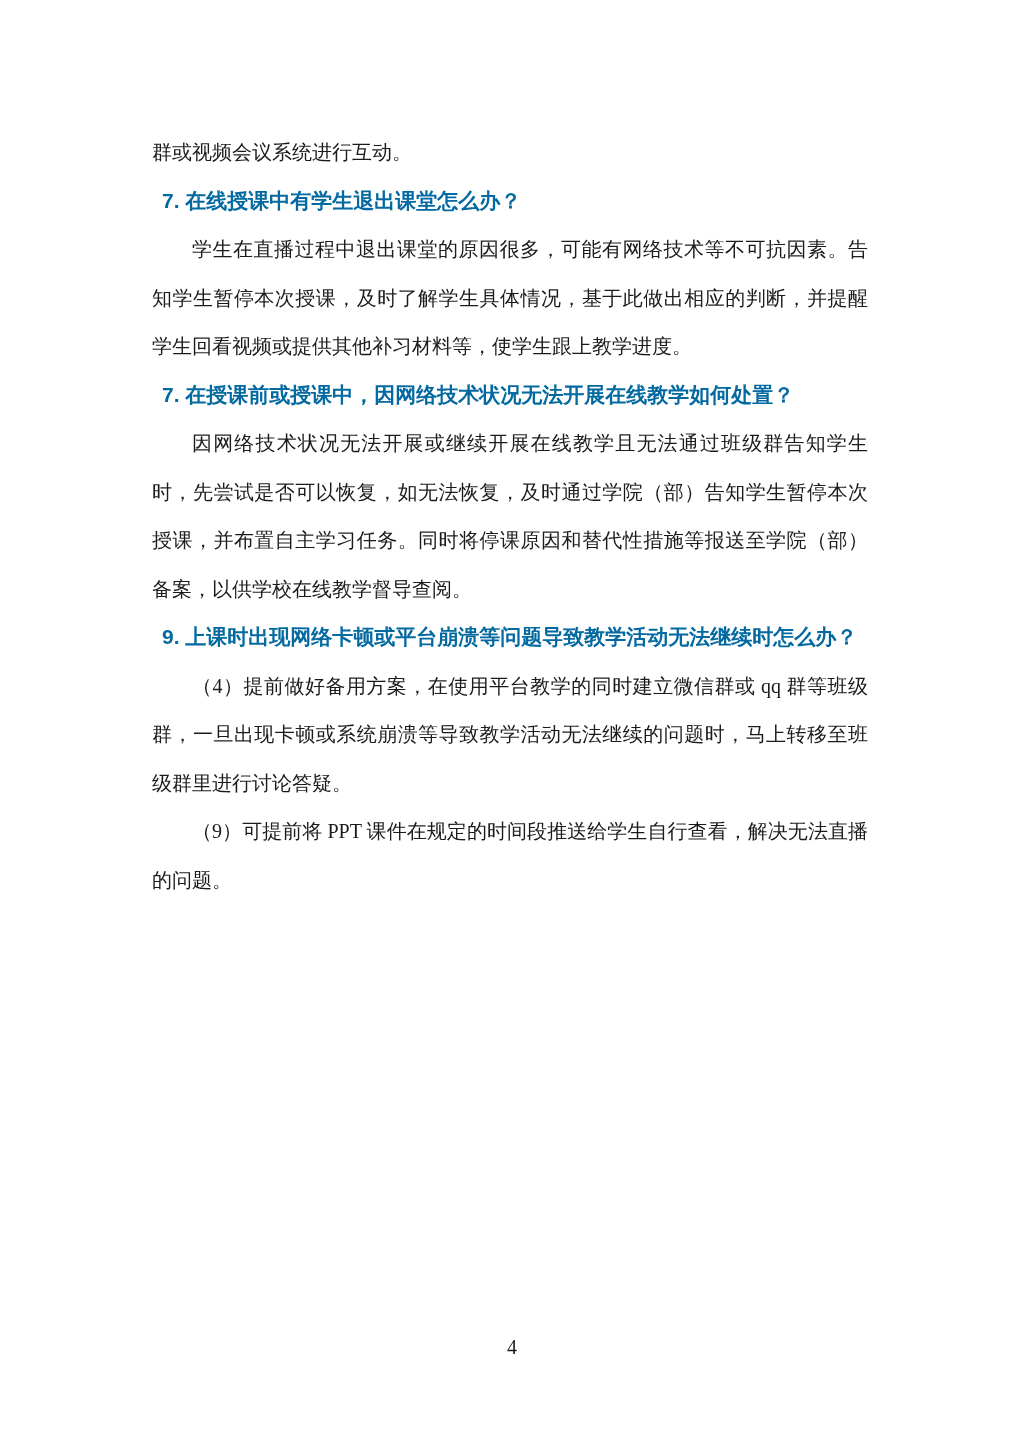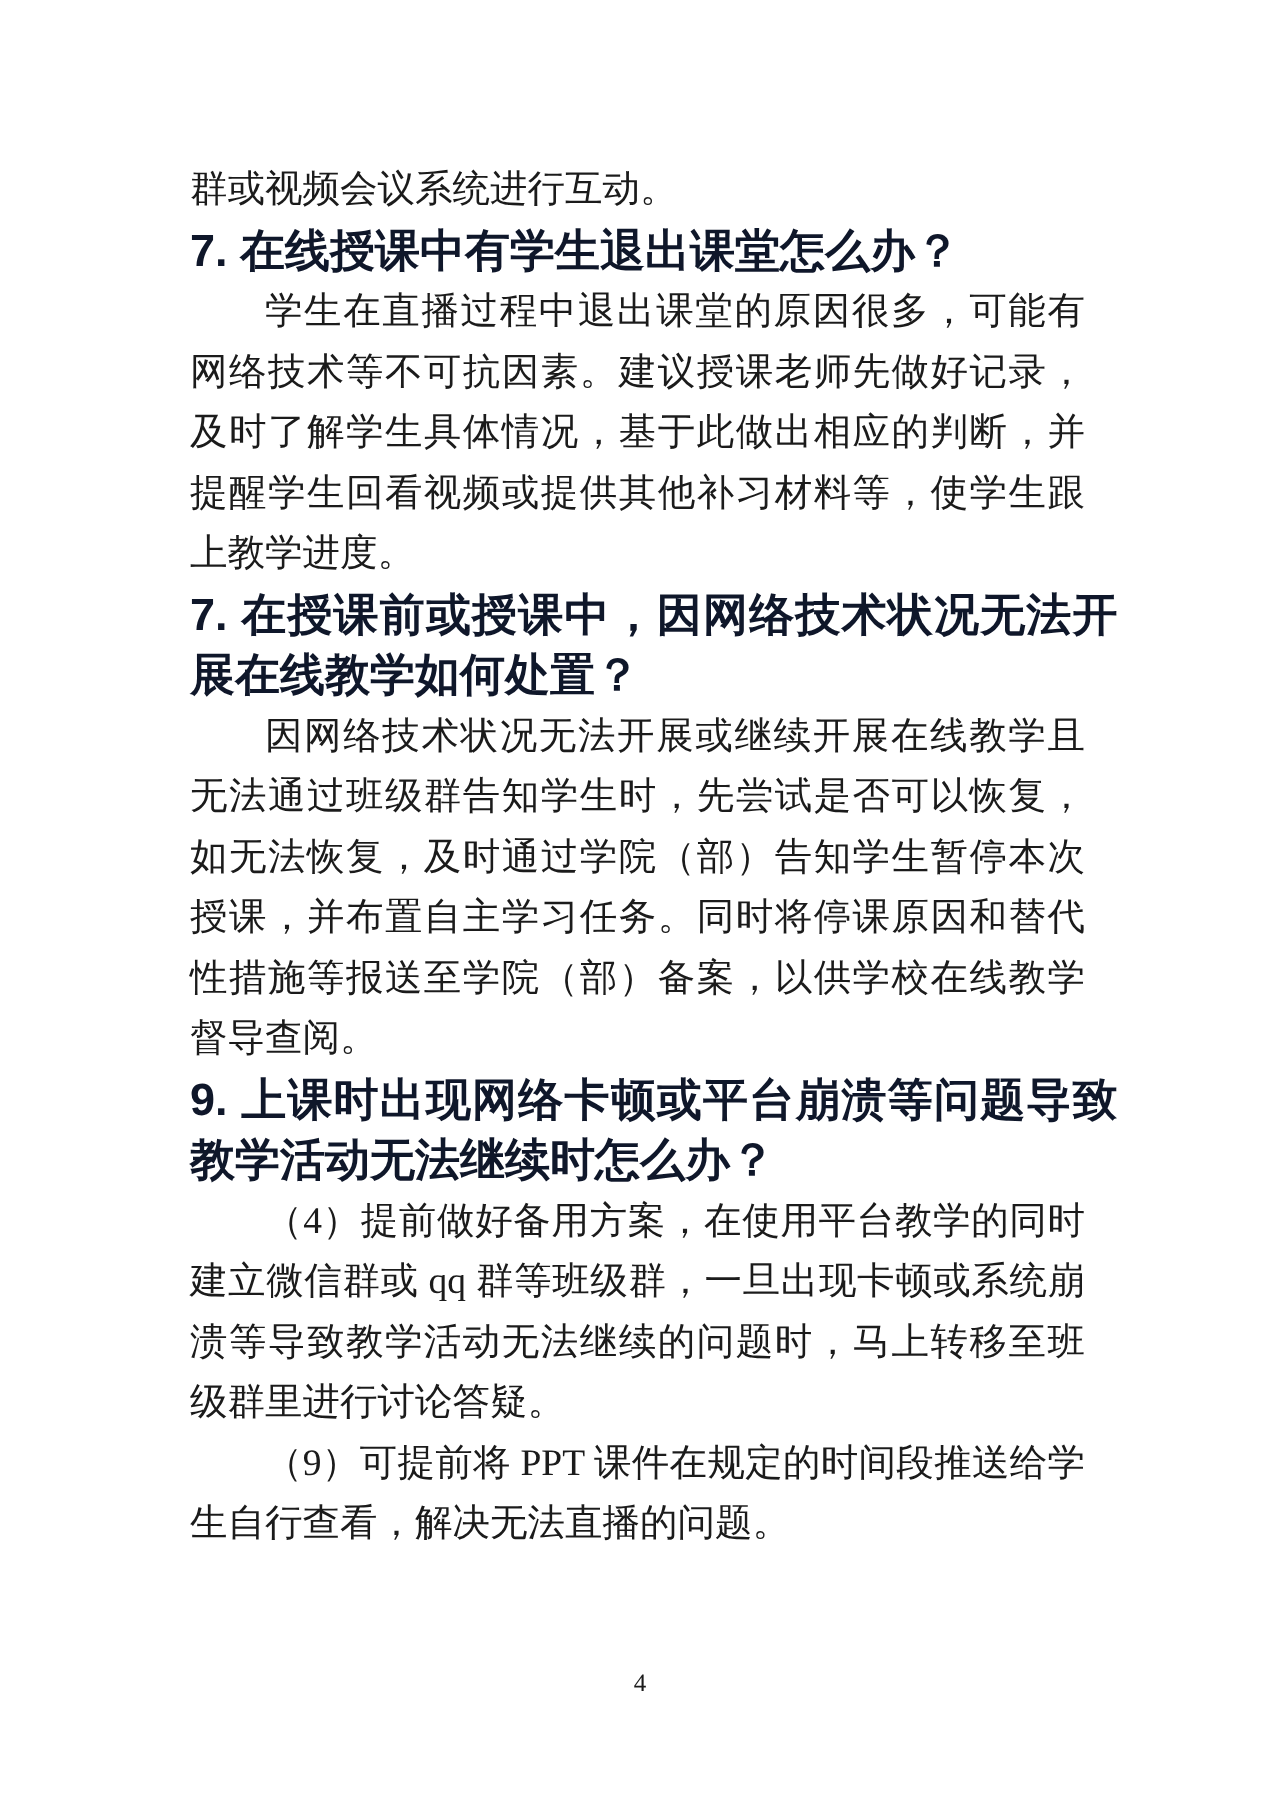--- a/index.html
+++ b/index.html
@@ -16,60 +16,60 @@
     overflow: hidden;
   }
   .text-column {
     position: absolute;
     left: 152px;
     top: 128px;
     width: 716px;
   }
   .body-para {
     font-family: "Liberation Serif", "DejaVu Serif", serif;
-    font-size: 30px;
+    font-size: 20px;
     line-height: 48.5px;
     color: #1b1b1b;
     text-align: justify;
     text-indent: 2em;
     margin: 0;
     word-break: normal;
     overflow-wrap: break-word;
   }
   .body-para.continuation {
     text-indent: 0;
   }
   .heading {
     font-family: "Liberation Sans", "DejaVu Sans", sans-serif;
     font-weight: 700;
-    font-size: 36px;
+    font-size: 21px;
     line-height: 48.5px;
-    color: #0f172a;
+    color: #0369a1;
     text-align: justify;
-    margin: 0 -26px 0 0; 
+    margin: 0 -26px 0 10px; 
   }
   .page-number {
     position: absolute;
     left: 0;
     right: 0;
     top: 1336px;
     text-align: center;
     font-family: "Liberation Serif", "DejaVu Serif", serif;
     font-size: 20px;
     color: #1b1b1b;
   }
 </style>
 </head>
 <body>
 
 <div class="page">
   <div class="text-column">
     <p class="body-para continuation">群或视频会议系统进行互动。</p>
     <h2 class="heading">7. 在线授课中有学生退出课堂怎么办？</h2>
-    <p class="body-para">学生在直播过程中退出课堂的原因很多，可能有网络技术等不可抗因素。建议授课老师先做好记录，及时了解学生具体情况，基于此做出相应的判断，并提醒学生回看视频或提供其他补习材料等，使学生跟上教学进度。</p>
+    <p class="body-para">学生在直播过程中退出课堂的原因很多，可能有网络技术等不可抗因素。告知学生暂停本次授课，及时了解学生具体情况，基于此做出相应的判断，并提醒学生回看视频或提供其他补习材料等，使学生跟上教学进度。</p>
     <h2 class="heading">7. 在授课前或授课中，因网络技术状况无法开展在线教学如何处置？</h2>
     <p class="body-para">因网络技术状况无法开展或继续开展在线教学且无法通过班级群告知学生时，先尝试是否可以恢复，如无法恢复，及时通过学院（部）告知学生暂停本次授课，并布置自主学习任务。同时将停课原因和替代性措施等报送至学院（部）备案，以供学校在线教学督导查阅。</p>
     <h2 class="heading">9. 上课时出现网络卡顿或平台崩溃等问题导致教学活动无法继续时怎么办？</h2>
     <p class="body-para">（4）提前做好备用方案，在使用平台教学的同时建立微信群或 qq 群等班级群，一旦出现卡顿或系统崩溃等导致教学活动无法继续的问题时，马上转移至班级群里进行讨论答疑。</p>
     <p class="body-para">（9）可提前将 PPT 课件在规定的时间段推送给学生自行查看，解决无法直播的问题。</p>
   </div>
 
   <div class="page-number">4</div>
 </div>
 

